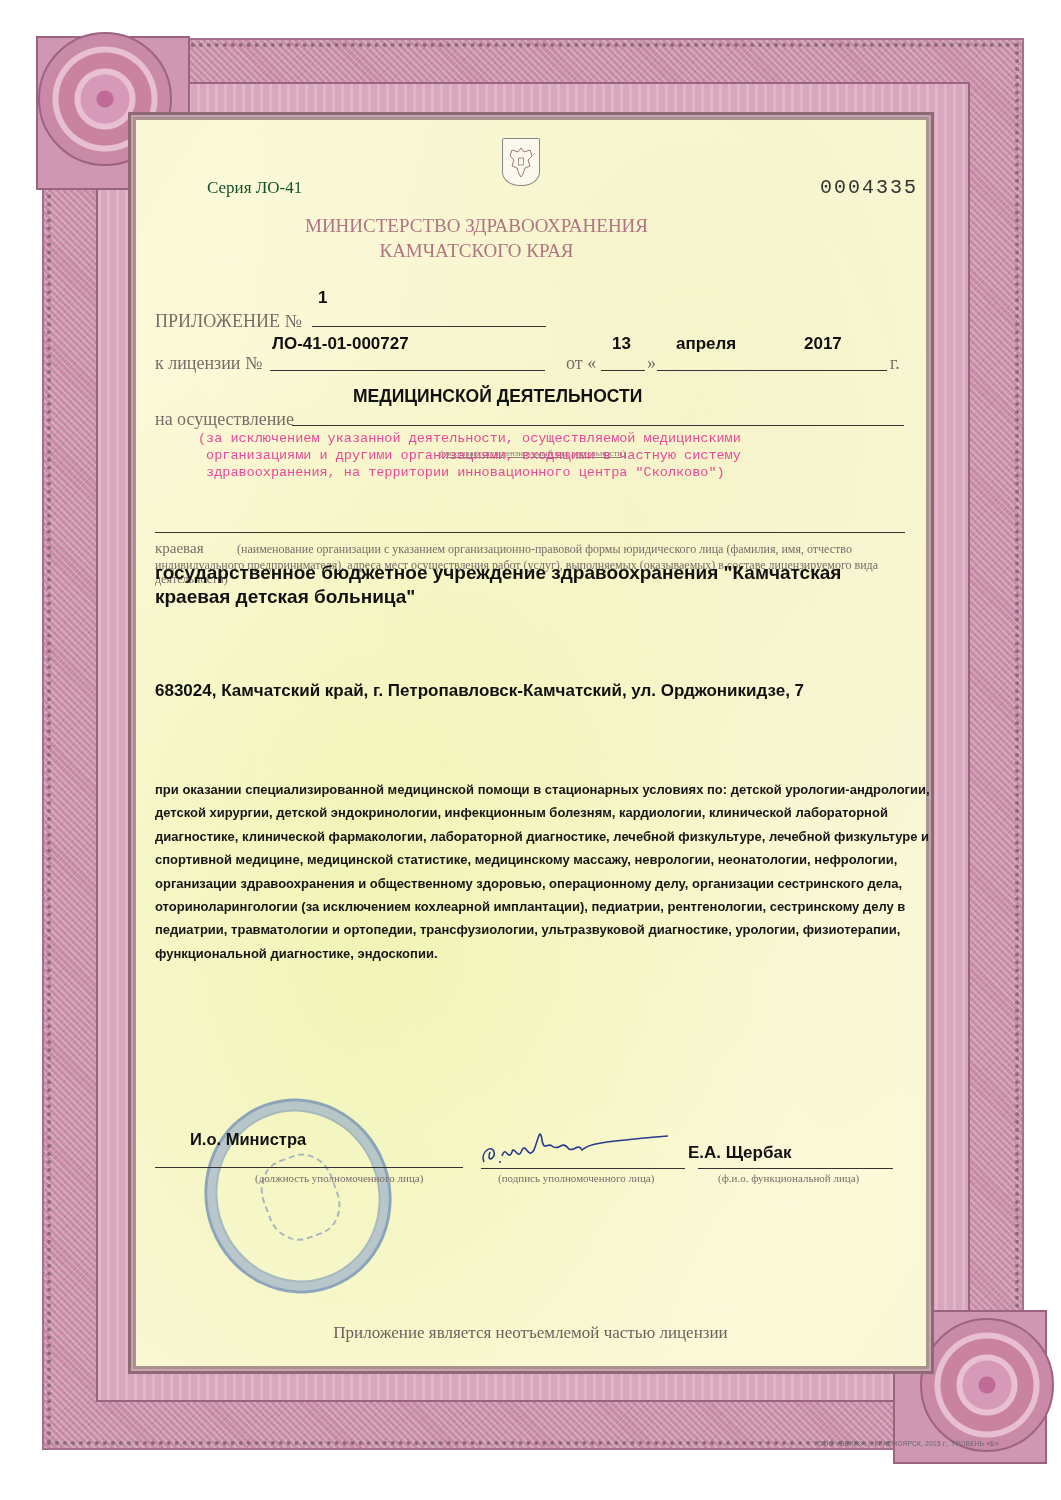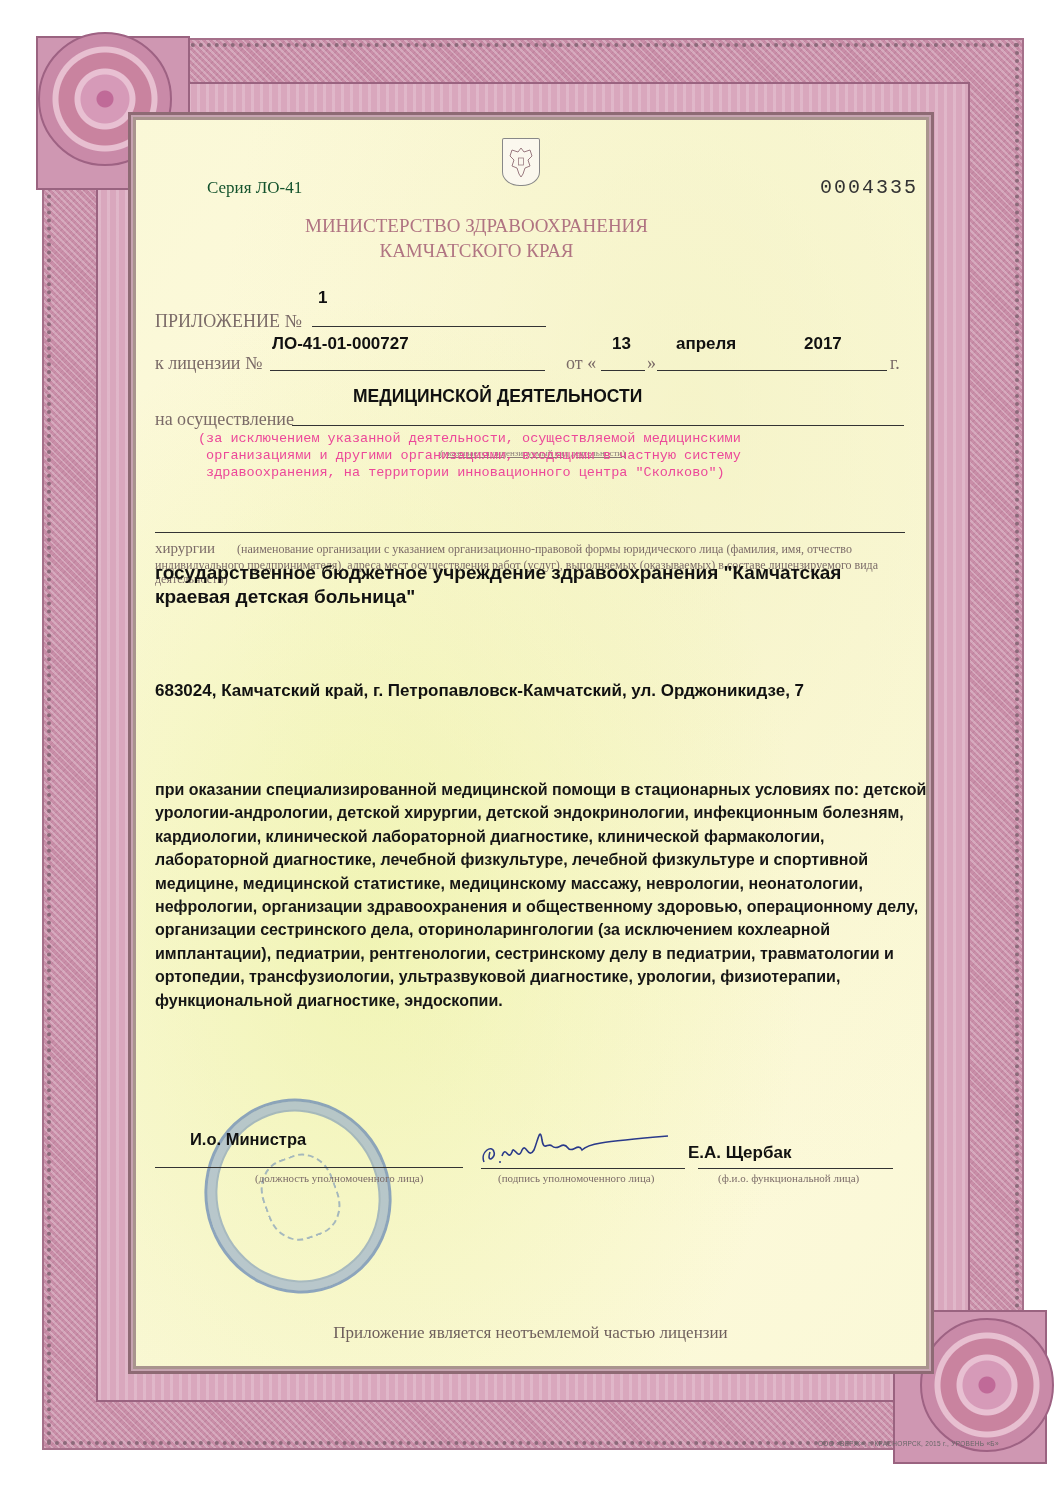--- a/index.html
+++ b/index.html
@@ -49,21 +49,21 @@
   .field-label { font-size:18px; color:#7b6b68; }
   .uline { position:absolute; border-bottom:1px solid #333; }
   .fill { font-family:"Liberation Sans", sans-serif; font-weight:bold; font-size:17px; color:#111; }
 
   .mono-para { left:198px; top:430px; font-family:"Liberation Mono","DejaVu Sans Mono", monospace; font-size:13.5px; line-height:17px; color:#ec4899; white-space:pre; }
   .tiny { font-size:9px; color:#8a7c78; }
   .small-serif { font-size:12px; color:#7b6b68; }
 
   .org { left:155px; top:561px; width:760px; font-weight:bold; font-size:19px; line-height:24px; color:#111; }
   .address { left:155px; top:680px; width:770px; font-weight:bold; font-size:17px; line-height:22px; color:#111; }
-  .activities { left:155px; top:778px; width:780px; font-weight:bold; font-size:16px; line-height:23.4px; color:#161616; }
+  .activities { left:155px; top:778px; width:780px; font-weight:bold; font-size:13px; line-height:23.4px; color:#161616; }
 
   .stamp { position:absolute; left:205px; top:1098px; width:180px; height:190px; border-radius:50%;
     border:3px solid rgba(70,110,180,0.6); box-shadow: inset 0 0 0 8px rgba(255,255,255,0.2), inset 0 0 0 10px rgba(70,110,180,0.45);
     transform:rotate(-20deg); }
   .stamp .eagle { position:absolute; left:55px; top:55px; width:70px; height:80px; border-radius:40%; border:2px dashed rgba(70,110,180,0.45); }
 
   .sig-role { left:190px; top:1130px; font-weight:bold; font-size:16.5px; color:#111; }
   .sig-name { left:688px; top:1143px; font-weight:bold; font-size:17px; color:#111; }
   .sig-cap { font-size:11px; color:#7b6b68; }
   .signature { position:absolute; left:478px; top:1122px; width:200px; height:48px; }
@@ -116,21 +116,21 @@
 
   <div class="abs fill" style="left:353px;top:386px;font-size:17.5px;">МЕДИЦИНСКОЙ ДЕЯТЕЛЬНОСТИ</div>
   <div class="abs serif field-label" style="left:155px;top:409px;">на осуществление</div>
   <div class="uline" style="left:292px;top:410px;width:612px;height:15px;"></div>
   <div class="abs serif tiny" style="left:440px;top:448px;text-decoration:underline;">(указывается лицензируемый вид деятельности)</div>
   <div class="abs mono-para">(за исключением указанной деятельности, осуществляемой медицинскими
  организациями и другими организациями, входящими в частную систему
  здравоохранения, на территории инновационного центра "Сколково")</div>
 
   <div class="uline" style="left:155px;top:518px;width:750px;height:14px;"></div>
-  <div class="abs serif" style="left:155px;top:540px;font-size:15px;color:#7b6b68;">хирургии</div>
+  <div class="abs serif" style="left:155px;top:540px;font-size:15px;color:#7b6b68;">краевая</div>
   <div class="abs serif small-serif" style="left:237px;top:542px;">(наименование организации с указанием организационно-правовой формы юридического лица (фамилия, имя, отчество</div>
   <div class="abs serif small-serif" style="left:155px;top:558px;white-space:nowrap;">индивидуального предпринимателя), адреса мест осуществления работ (услуг), выполняемых (оказываемых) в составе лицензируемого вида</div>
   <div class="abs serif small-serif" style="left:155px;top:572px;">деятельности)</div>
 
   <div class="abs org">государственное бюджетное учреждение здравоохранения "Камчатская краевая детская больница"</div>
   <div class="abs address">683024, Камчатский край,  г. Петропавловск-Камчатский, ул. Орджоникидзе, 7</div>
   <div class="abs activities">при оказании специализированной медицинской помощи в стационарных условиях по: детской урологии-андрологии,   детской хирургии, детской эндокринологии, инфекционным болезням, кардиологии, клинической лабораторной диагностике, клинической фармакологии, лабораторной диагностике,  лечебной физкультуре, лечебной физкультуре и спортивной медицине, медицинской статистике, медицинскому массажу,  неврологии, неонатологии, нефрологии, организации здравоохранения и общественному здоровью, операционному делу, организации сестринского дела, оториноларингологии (за исключением кохлеарной имплантации), педиатрии, рентгенологии,  сестринскому делу в педиатрии,  травматологии и ортопедии, трансфузиологии, ультразвуковой диагностике, урологии, физиотерапии,  функциональной диагностике, эндоскопии.</div>
 
   <div class="stamp">
       <div class="eagle"></div>

